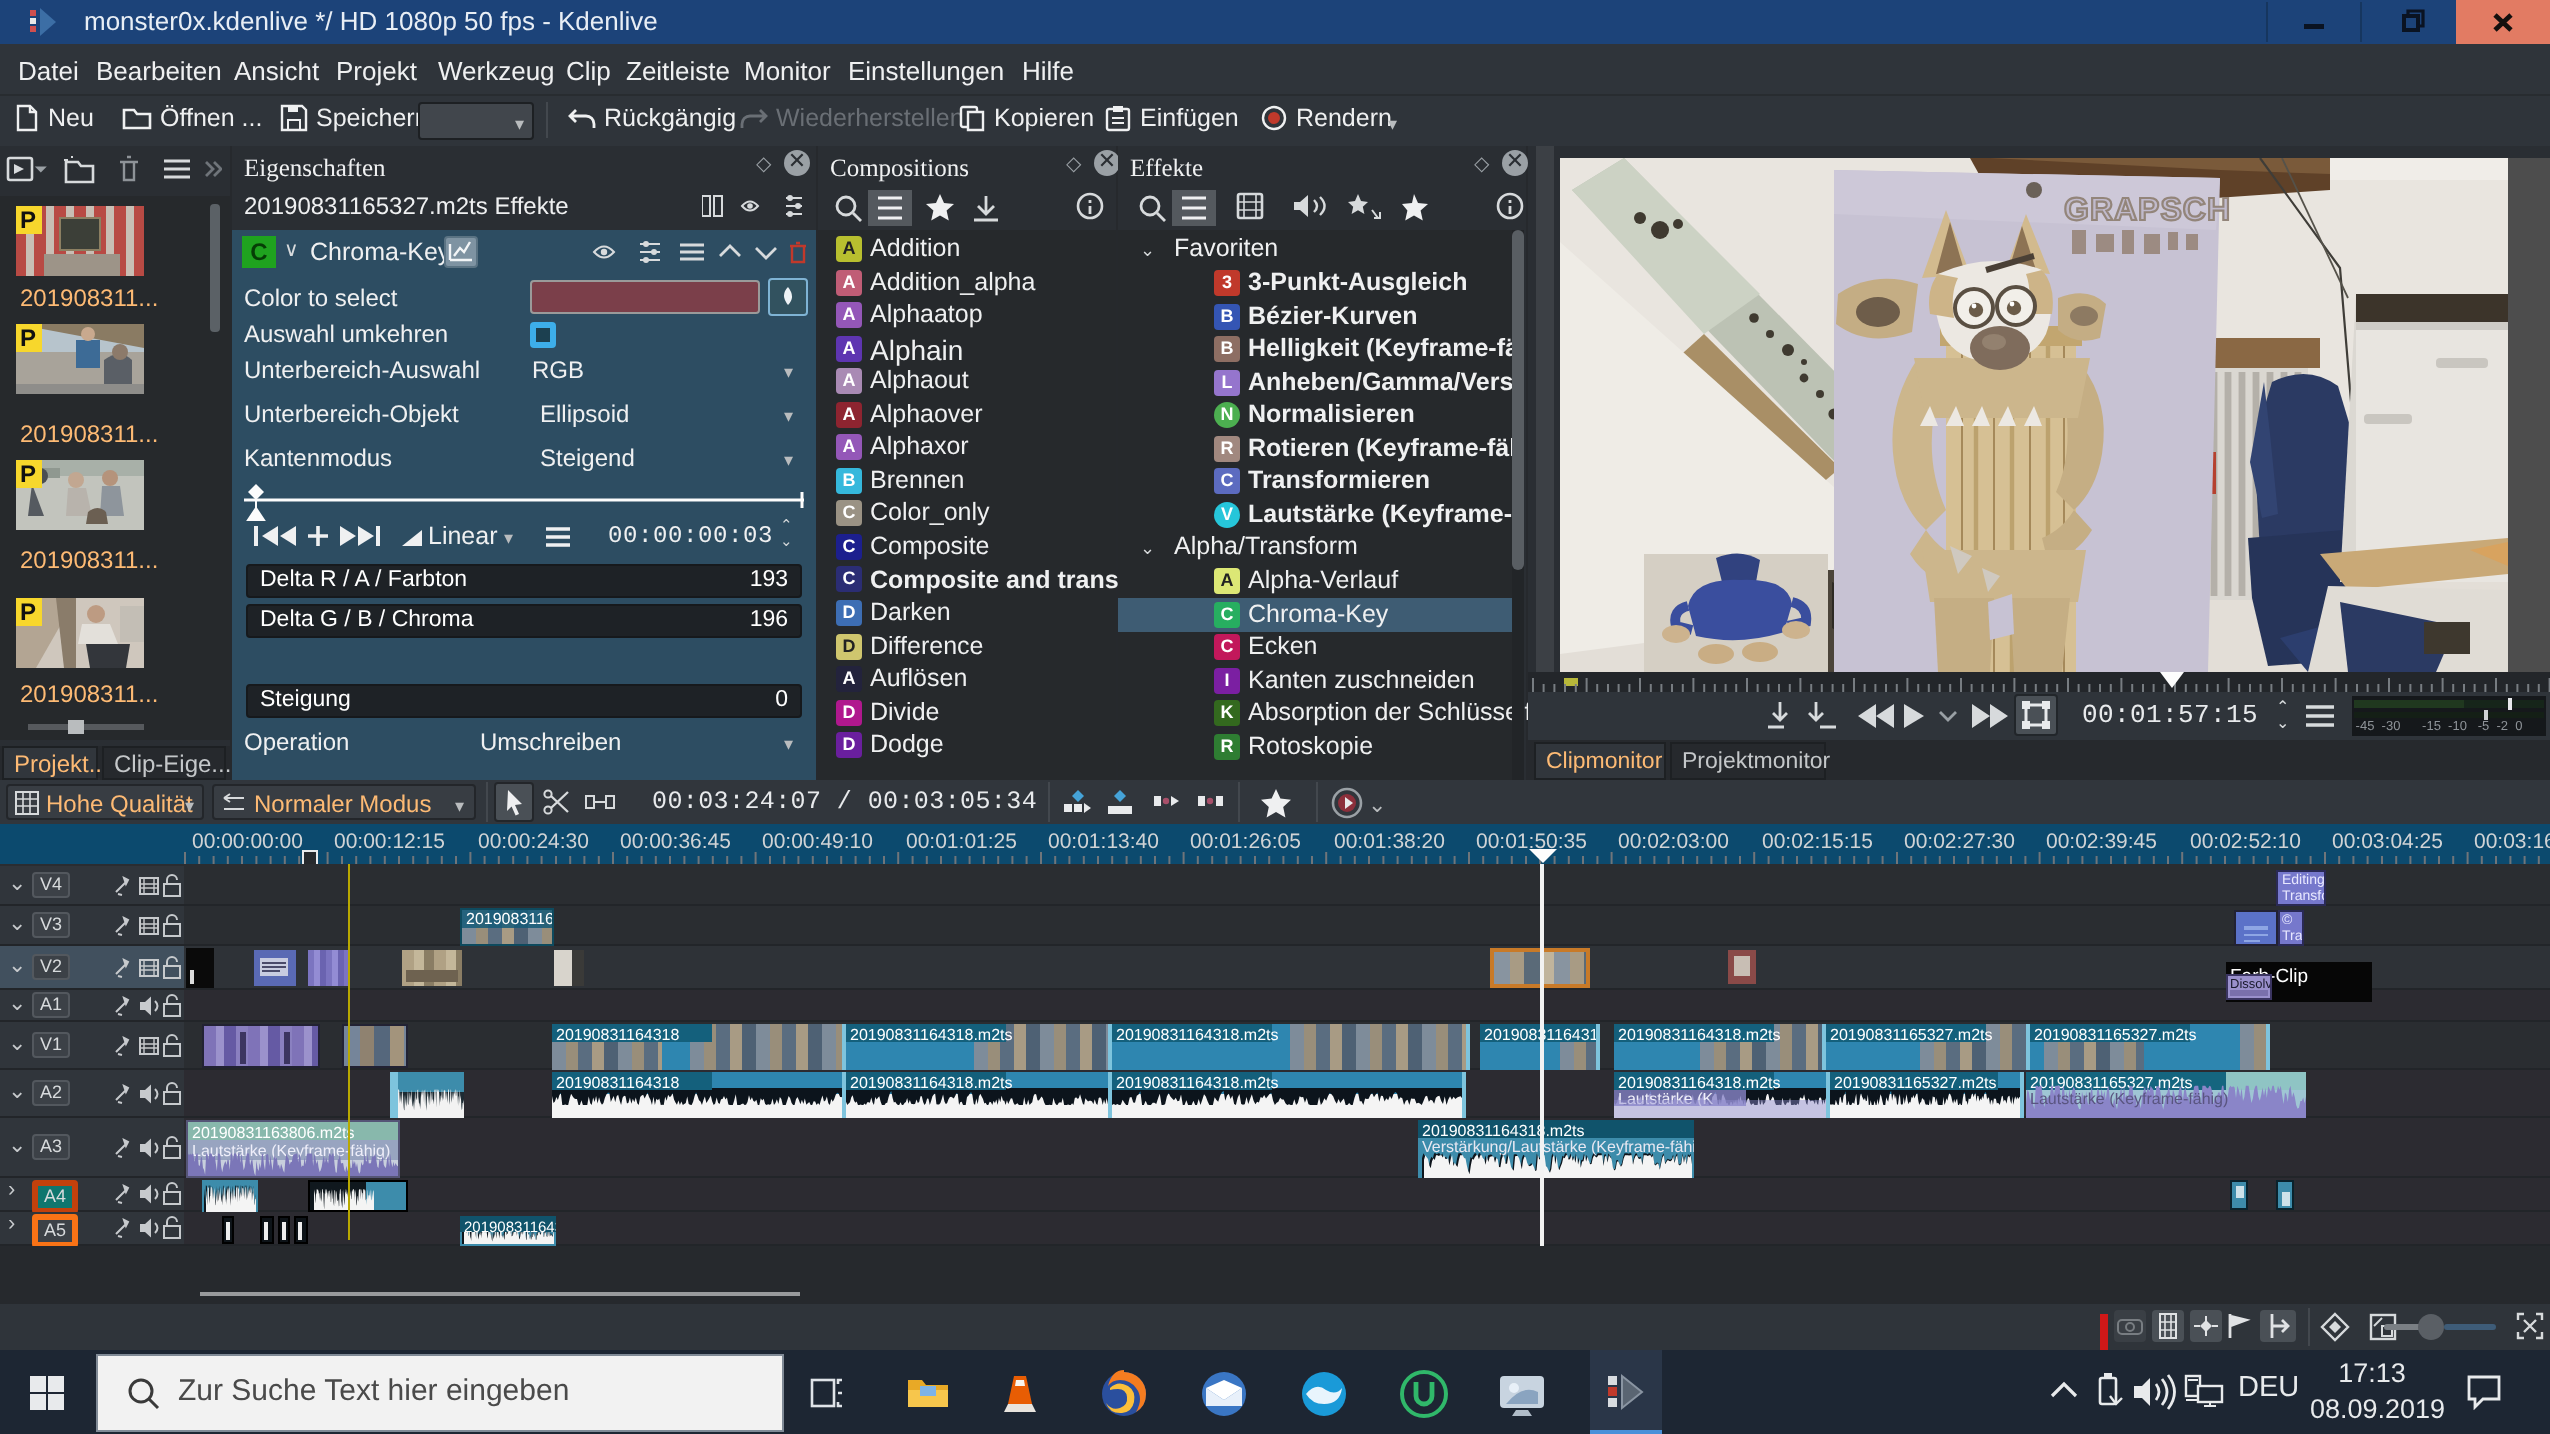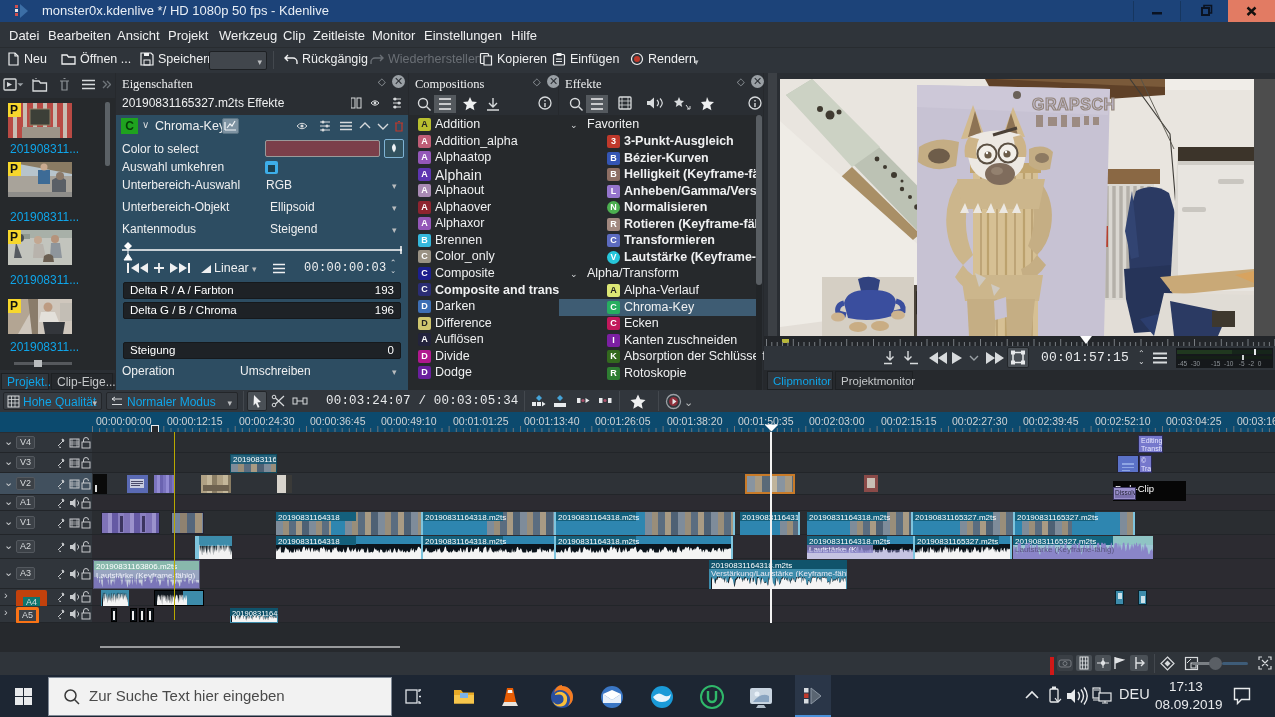--- a/index.html
+++ b/index.html
@@ -1,19 +1,19 @@
 <!DOCTYPE html>
 <html><head>
 <meta charset="utf-8">
 <style>
 * { margin:0; padding:0; box-sizing:border-box; }
 html,body { width:1275px; height:717px; overflow:hidden; background:#26292d; font-family:"Liberation Sans", sans-serif; }
 .abs { position:absolute; }
 #stage { position:relative; width:1275px; height:717px; overflow:hidden; }
-.txt { color:#0ea5e9; font-size:12px; white-space:nowrap; }
+.txt { color:#fdba74; font-size:12px; white-space:nowrap; }
 
 #titlebar { left:0; top:0; width:1275px; height:22px; background:#1c4379; }
 #titlebar .t { position:absolute; left:42px; top:3px; color:#e8eef5; font-size:13px; }
 .winbtn { position:absolute; top:0; height:22px; width:47px; }
 
 #menubar { left:0; top:22px; width:1275px; height:26px; background:#2f343a; border-bottom:1px solid #282c30; }
 #menubar span { position:absolute; top:6px; color:#eff0f1; font-size:13px; }
 
 #toolbar { left:0; top:48px; width:1275px; height:25px; background:#2f343a; }
 .tbtn { position:absolute; top:4px; color:#eff0f1; font-size:12.5px; white-space:nowrap; }
@@ -1057,21 +1057,21 @@
             <path d="M8.5 3.5 q2.5 2.5 0 5" stroke="#c7cacd" fill="none"></path>
           </g>
       <g transform="translate(24,0)">
             <rect x="1" y="5" width="8" height="6" fill="none" stroke="#c7cacd"></rect>
             <path d="M2.5 5 v-2 a2.5 2.5 0 0 1 5 0" fill="none" stroke="#c7cacd"></path>
           </g>
     </svg>
 </div>
 <div class="abs" style="left:0;top:157px;width:92px;height:17px;background:#30353b;border-bottom:1px solid #222529">
 <span style="position:absolute;left:4px;top:0px;color:#c7cacd;font-size:11px">›</span>
-<span style="position:absolute;left:16px;top:1px;background:#0f766e;border:7px solid #c2410c;border-radius:2px;color:#d7dadc;font-size:9px;padding:0 3px;line-height:11px">A4</span>
+<span style="position:absolute;left:16px;top:1px;background:#0f766e;border:3px solid #c2410c;border-radius:2px;color:#d7dadc;font-size:9px;padding:0 3px;line-height:11px">A4</span>
 <svg style="position:absolute;left:57px;top:2px" width="34" height="12" viewBox="0 0 34 12">
       <path d="M1 9 l6 -6 M5 2 l2 1 -1 2 z M2 10 l2 .5" stroke="#c7cacd" fill="#c7cacd" stroke-width="1"></path>
       <g transform="translate(12,0)">
             <path d="M1 4 h2.5 l3 -2.8 v9.6 l-3 -2.8 H1 z" fill="#c7cacd"></path>
             <path d="M8.5 3.5 q2.5 2.5 0 5" stroke="#c7cacd" fill="none"></path>
           </g>
       <g transform="translate(24,0)">
             <rect x="1" y="5" width="8" height="6" fill="none" stroke="#c7cacd"></rect>
             <path d="M2.5 5 v-2 a2.5 2.5 0 0 1 5 0" fill="none" stroke="#c7cacd"></path>
           </g>

